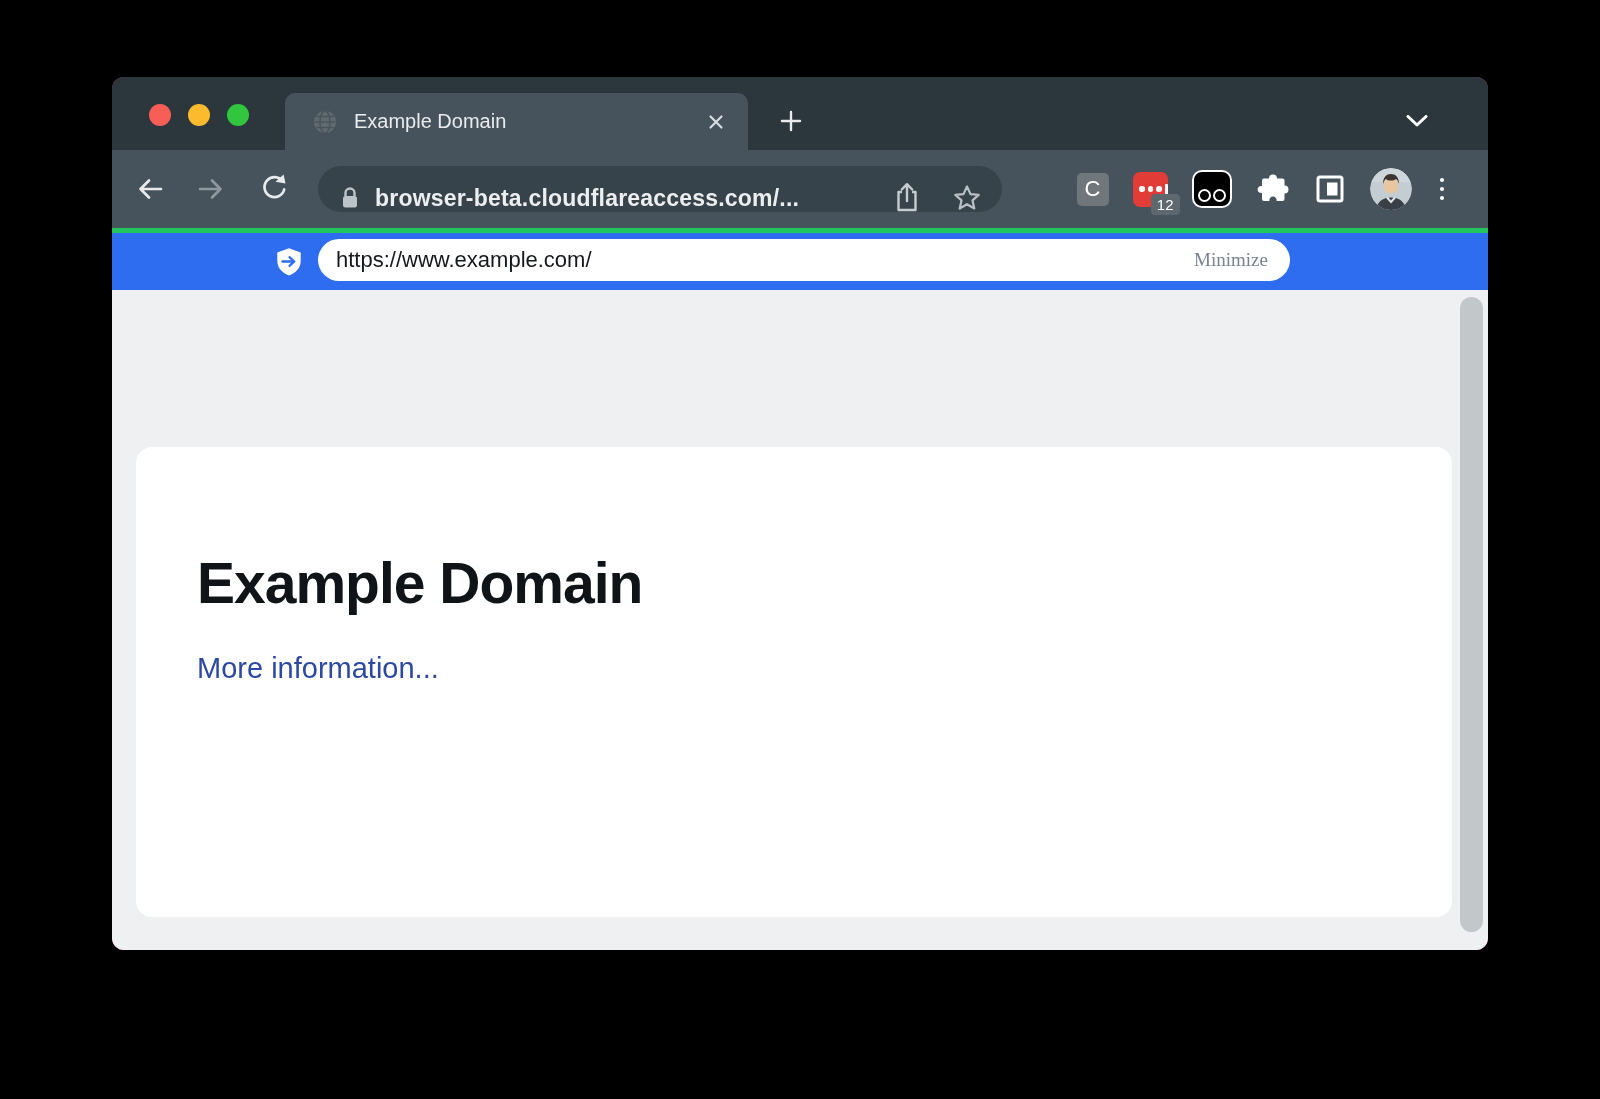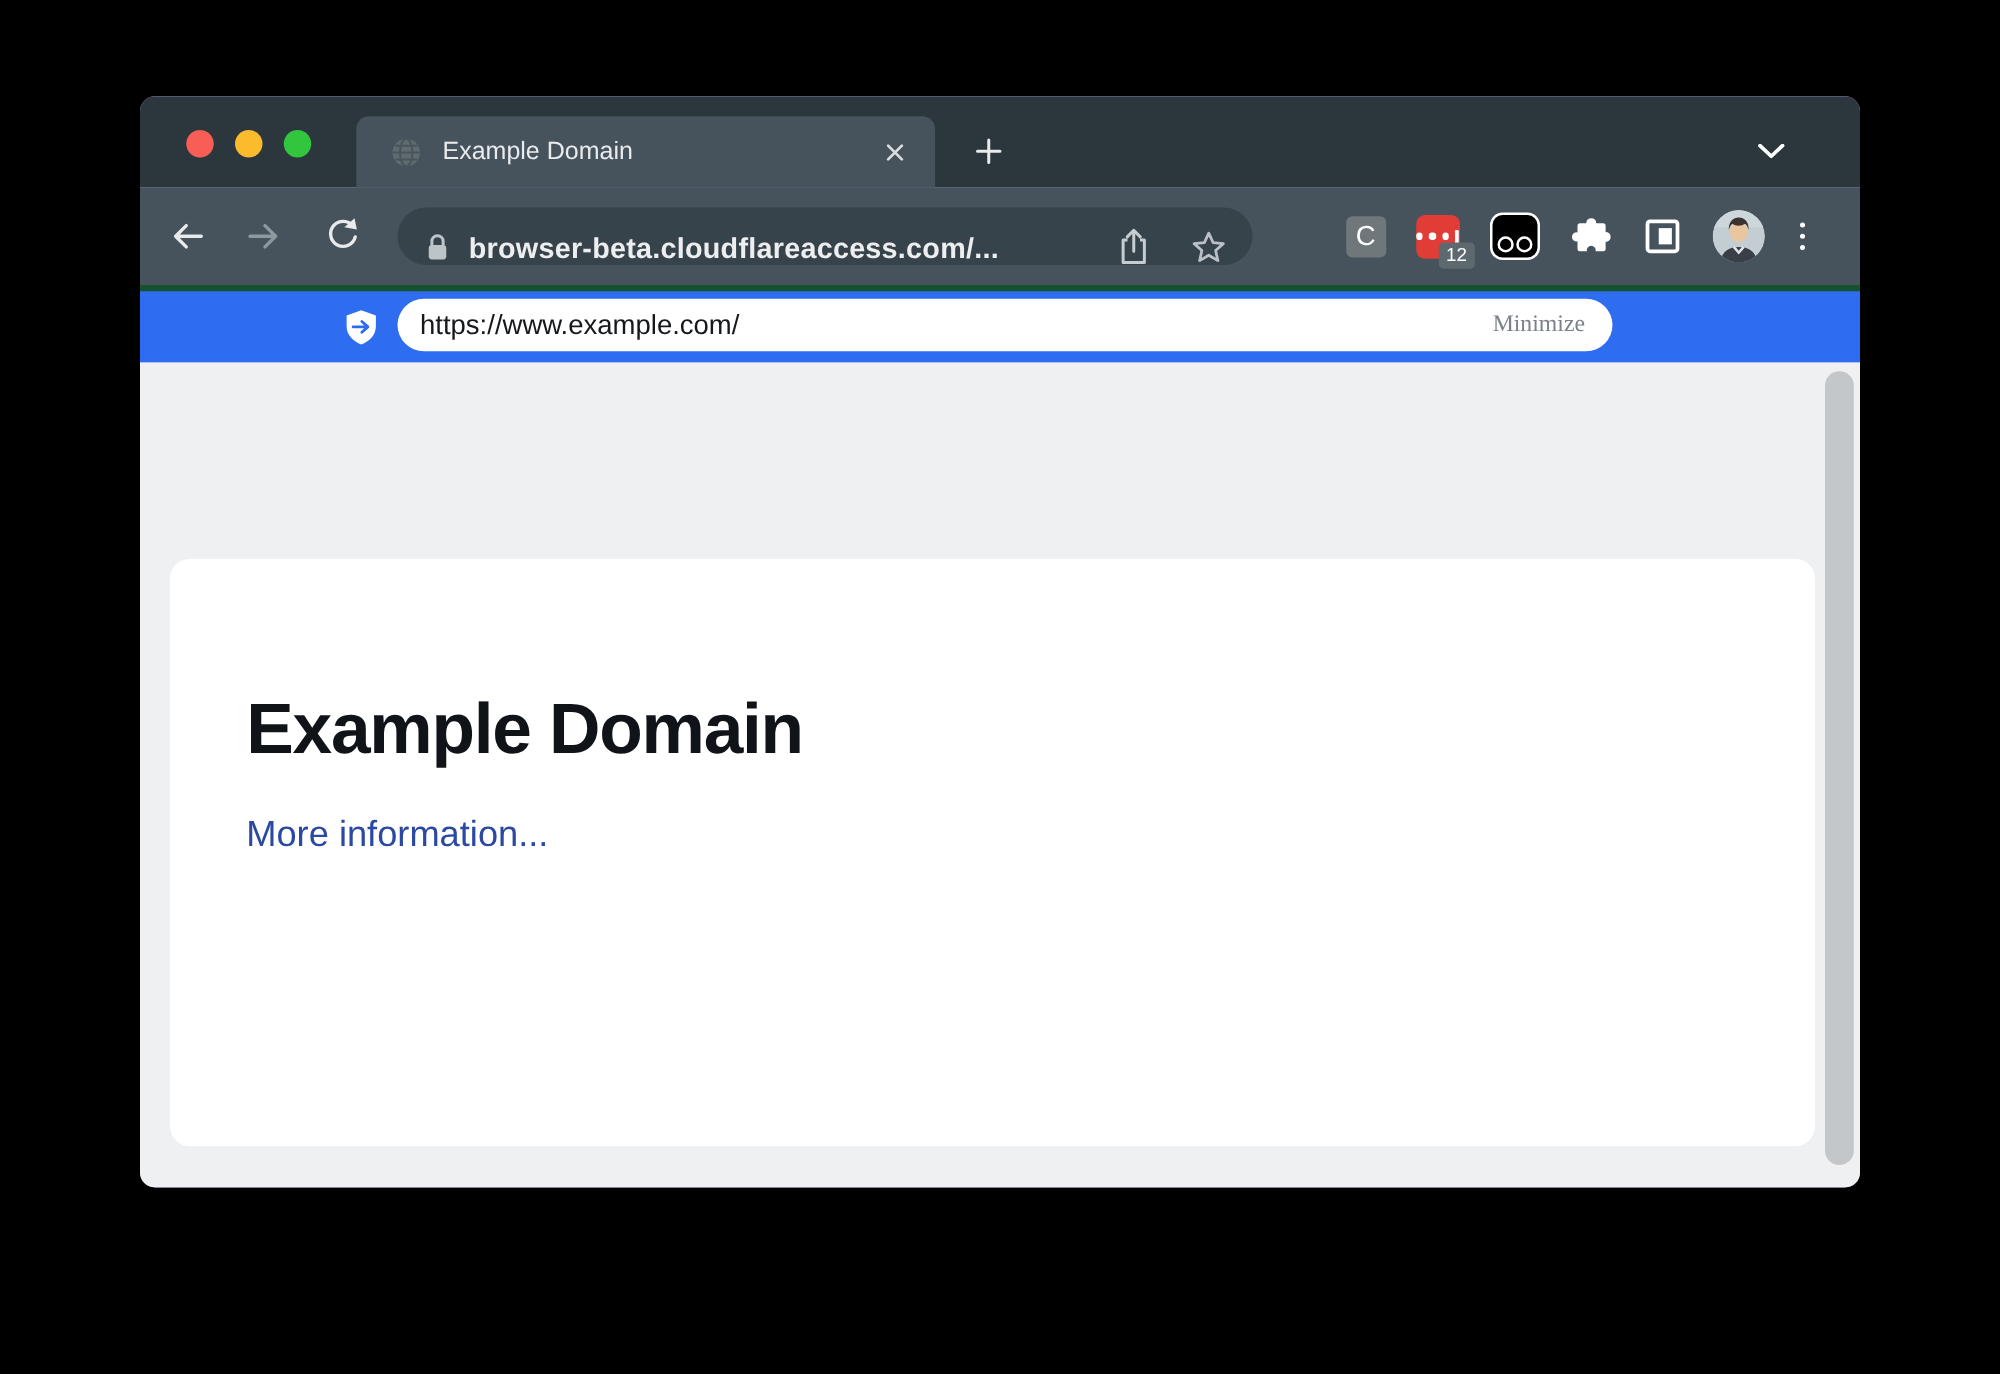--- a/index.html
+++ b/index.html
@@ -1,19 +1,19 @@
 <!DOCTYPE html>
 <html><head>
 <meta charset="utf-8">
 <style>
   * { margin:0; padding:0; box-sizing:border-box; }
   html,body { width:1600px; height:1099px; background:#000; font-family:"Liberation Sans","DejaVu Sans",sans-serif; overflow:hidden; }
 
   .window { position:absolute; left:112px; top:77px; width:1376px; height:873px;
-            border-radius:12px; overflow:hidden; background:#c4b5fd; }
+            border-radius:12px; overflow:hidden; background:#ec4899; }
 
   
   .titlebar { position:relative; height:73px; background:#2b363d; }
   .traffic { position:absolute; left:37px; top:27px; display:flex; gap:17px; }
   .traffic span { width:22px; height:22px; border-radius:50%; display:block; }
   .tl-red { background:#f85e56; } .tl-yellow { background:#fcbb2d; } .tl-green { background:#32c63f; }
 
   .tab { position:absolute; left:173px; top:16px; width:463px; height:57px;
          background:#46535d; border-radius:10px 10px 0 0; display:flex; align-items:center; padding:0 22px 0 28px; }
   .tab-favicon { width:24px; height:24px; flex:none; }
@@ -33,36 +33,36 @@
   .omni-lock { width:20px; height:26px; flex:none; }
   .omni-url { margin-left:15px; color:#eceef0; font-size:23px; font-weight:600; letter-spacing:.2px;
               flex:1; white-space:nowrap; overflow:hidden; }
   .omni-share { width:30px; height:34px; flex:none; margin-right:30px; }
   .omni-star { width:30px; height:30px; flex:none; }
 
   .right-icons { position:absolute; right:40px; top:0; height:78px; display:flex; align-items:center; gap:24px; }
   .ext-c { width:32px; height:33px; background:#70777b; border-radius:5px; color:#fff;
            font-size:22px; display:flex; align-items:center; justify-content:center; }
   .ext-red { position:relative; width:35px; height:35px; background:#e23c36; border-radius:7px;
-             display:flex; align-items:center; justify-content:space-between; gap:3px; }
+             display:flex; align-items:center; justify-content:flex-end; gap:3px; }
   .ext-red i { width:5.5px; height:5.5px; background:#fff; border-radius:50%; }
   .ext-red b { width:3px; height:11px; background:#fff; border-radius:1px; }
   .ext-badge { position:absolute; right:-12px; bottom:-8px; background:#5d686f; color:#fff;
                font-size:15px; line-height:1; padding:3px 6px; border-radius:4px; }
   .ext-goggles { width:40px; height:38px; background:#000; border:2.5px solid #fff; border-radius:10px;
                  display:flex; align-items:flex-end; justify-content:center; gap:2px; padding-bottom:4px; }
   .ext-goggles i { width:13px; height:13px; border:2.5px solid #fff; border-radius:50%; background:#000; }
   .ic-puzzle { width:34px; height:34px; }
   .ic-frame { position:relative; width:32px; height:32px; }
   .avatar { width:42px; height:42px; border-radius:50%; overflow:hidden; flex:none; }
   .menu-dots { display:flex; flex-direction:column; gap:4.5px; padding:0 4px; }
   .menu-dots i { width:4.5px; height:4.5px; background:#fff; border-radius:50%; }
 
   
-  .bluebar { position:relative; height:62px; background:#2e6cf0; border-top:5px solid #14532d; }
+  .bluebar { position:relative; height:62px; background:#2e6cf0; border-top:5px solid #22c55e; }
   .shield { position:absolute; left:164px; top:14px; width:26px; height:30px; }
   .iso-pill { position:absolute; left:206px; top:6px; width:972px; height:42px; background:#fff;
               border-radius:21px; display:flex; align-items:center; padding:0 22px 0 18px; }
   .iso-input { flex:1; border:none; outline:none; background:transparent; font-family:inherit;
                font-size:22px; color:#15181c; }
   .iso-minimize { color:#7b828b; font-size:19px; flex:none; cursor:pointer;font-family:Liberation Serif, serif; }
 
   
   .content { position:relative; height:660px; background:#eef0f1; }
   .card { position:absolute; left:24px; top:157px; width:1316px; height:470px; background:#fff;

